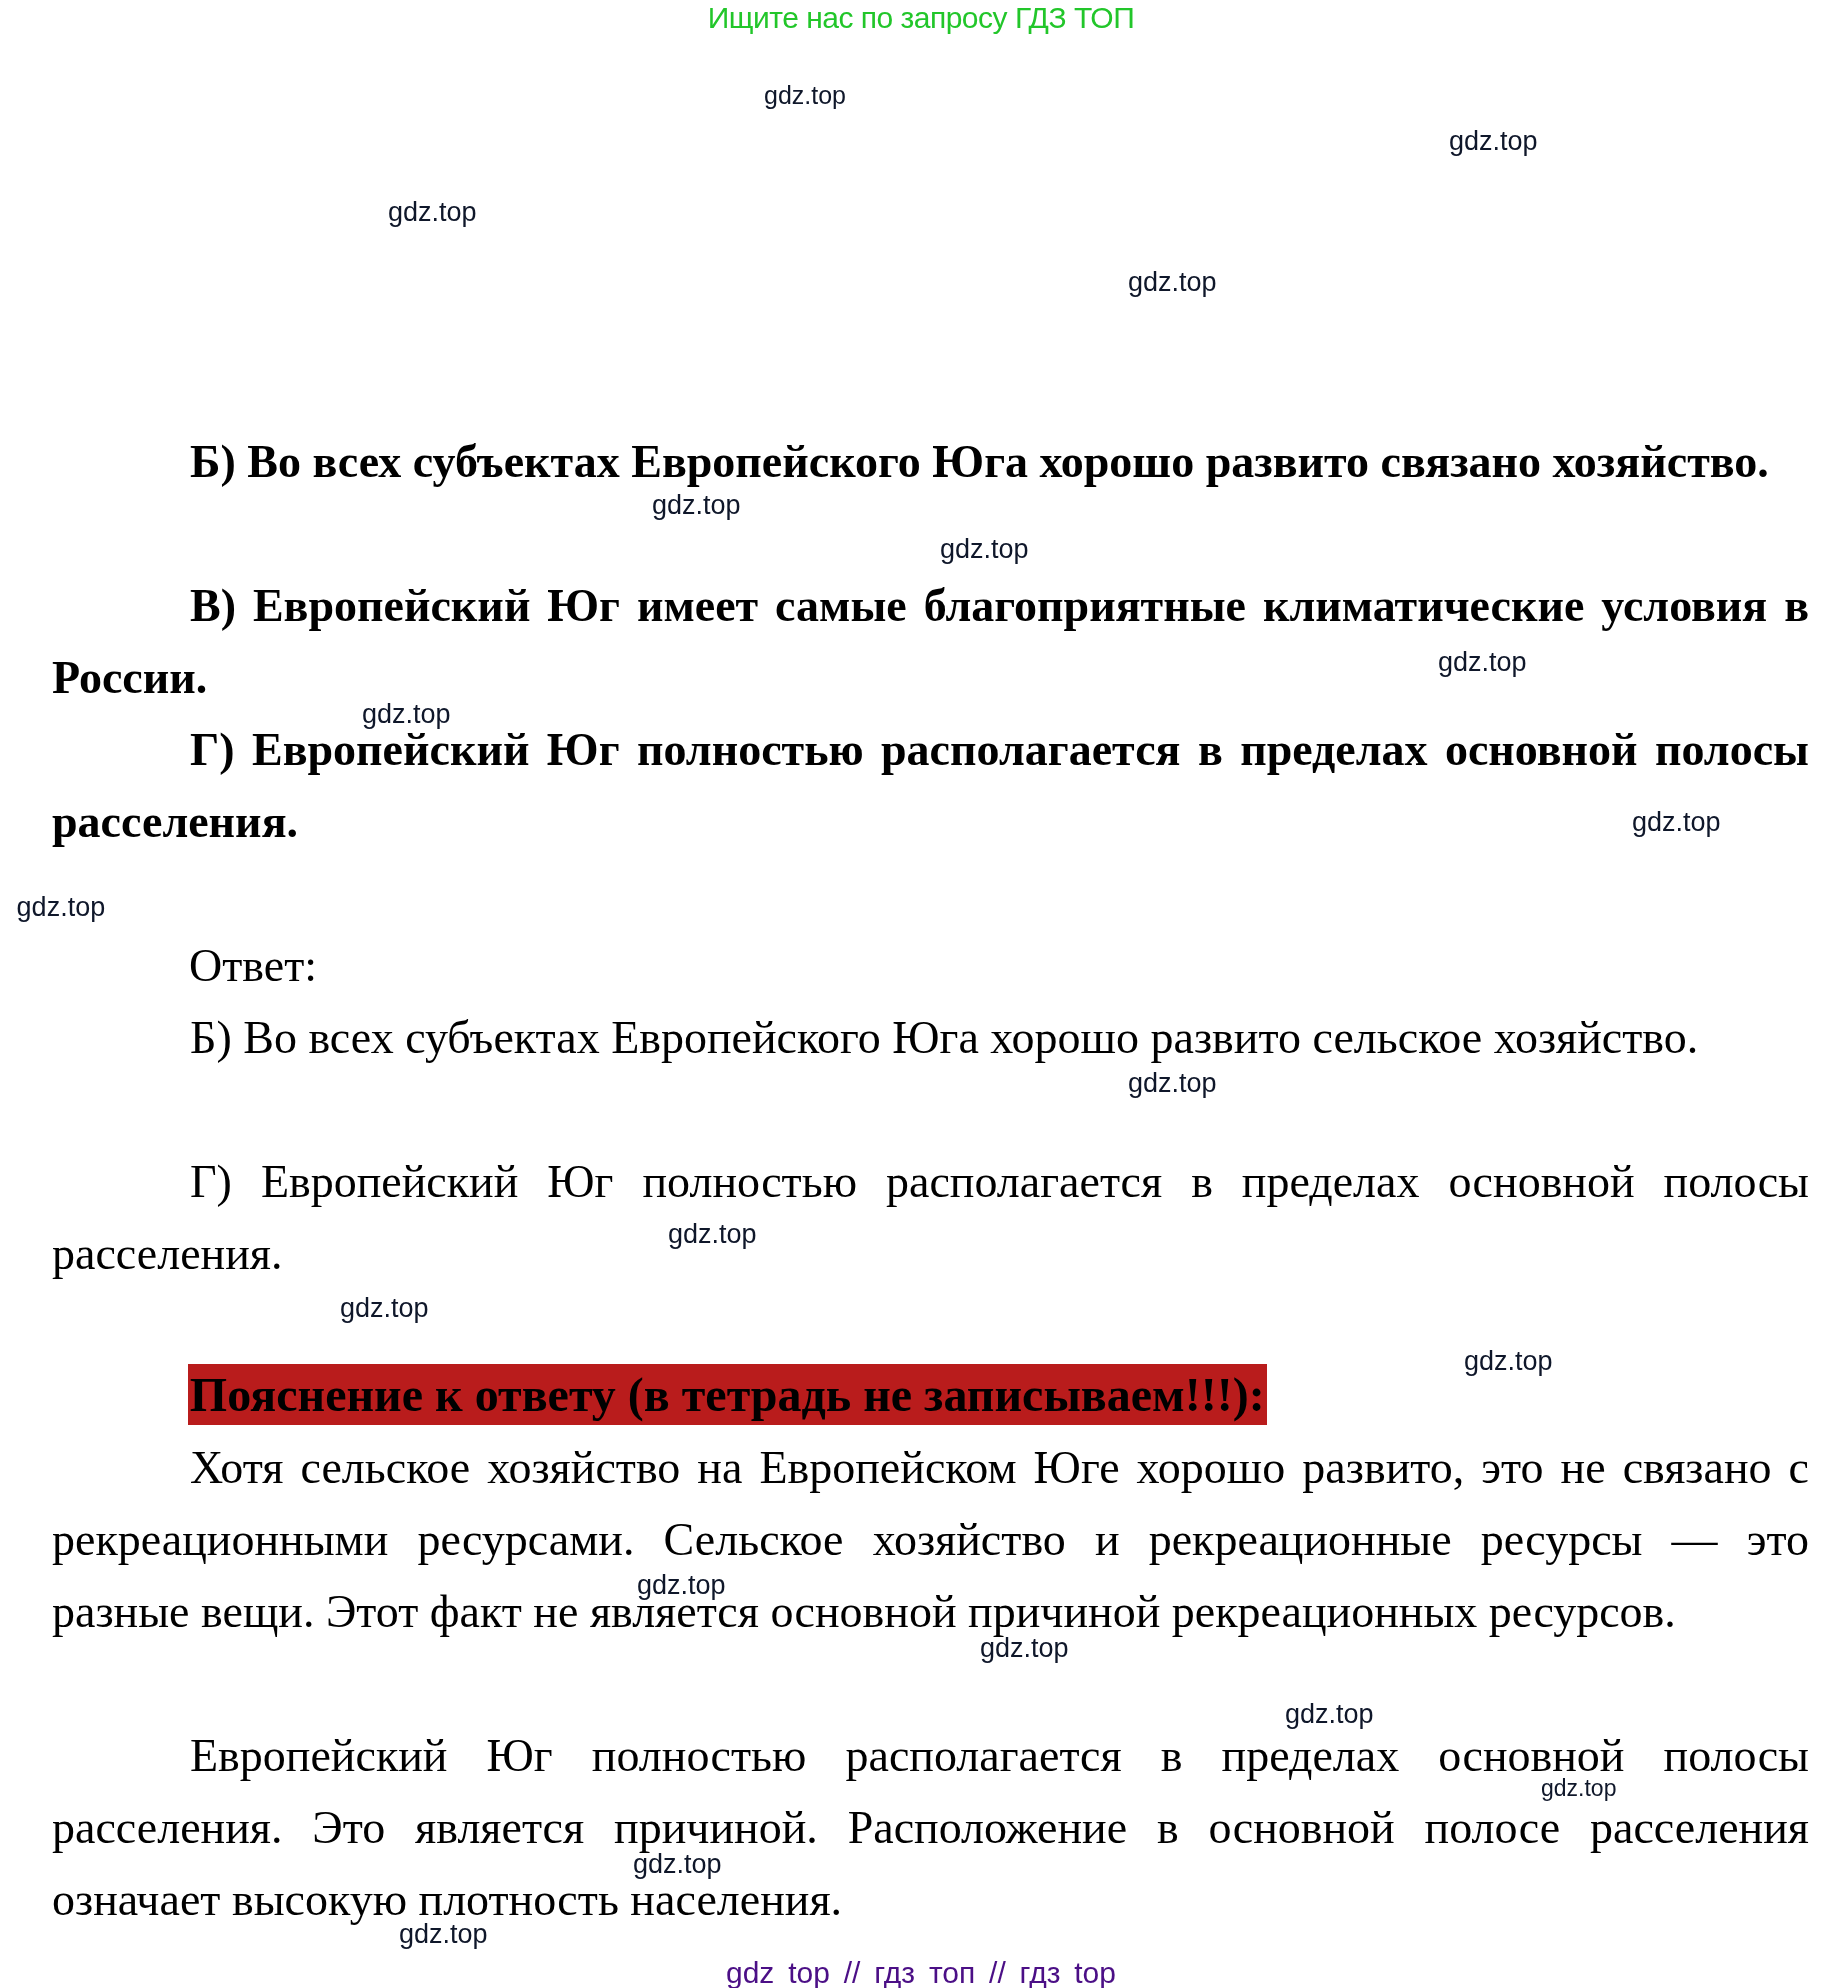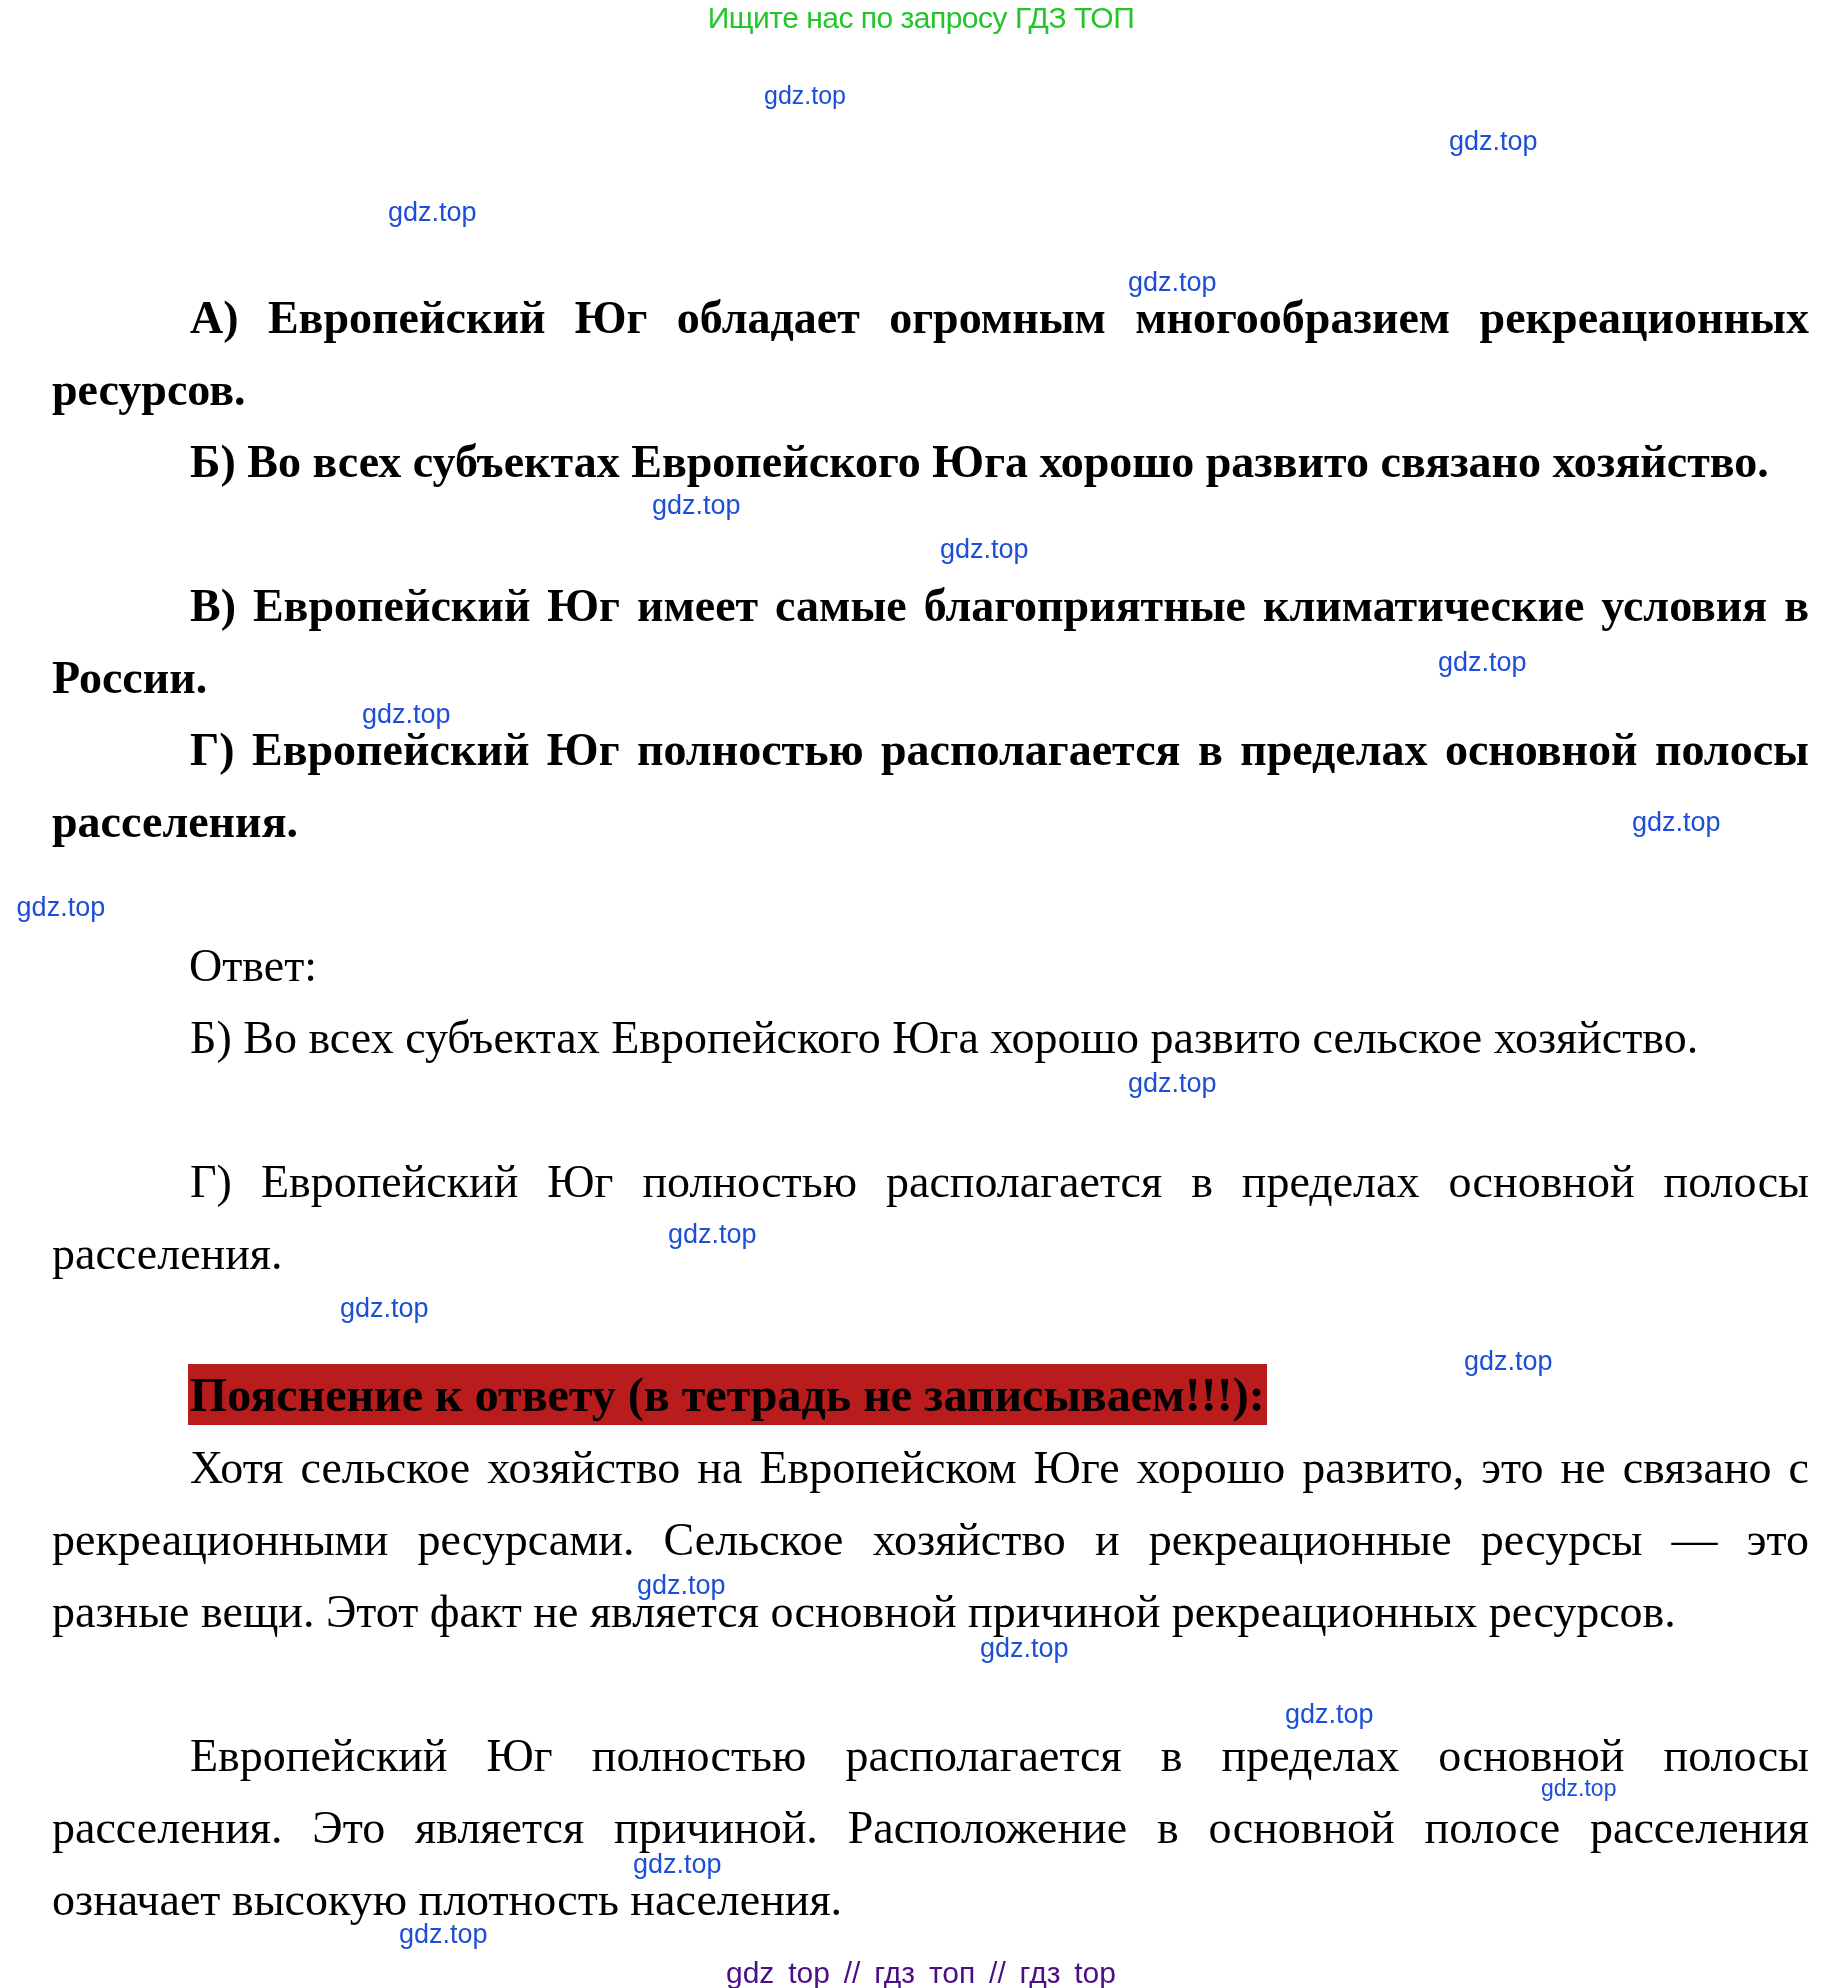--- a/index.html
+++ b/index.html
@@ -12,21 +12,21 @@
   }
   .para {
     position: absolute; left: 52px; width: 1757px;
     font-family: "Liberation Serif", serif; color: #000;
     font-size: 46px; line-height: 72px; text-align: justify;
     text-align-last: left; text-indent: 138px;
   }
   .para.bold { font-weight: bold; }
   .wm {
     position: absolute; font-family: "Liberation Sans", sans-serif;
-    font-size: 27px; color: #1d4ed8; line-height: 29.5px; white-space: nowrap;
+    font-size: 27px; color: #0f172a; line-height: 29.5px; white-space: nowrap;
   }
   .hl-wrap { position: absolute; left: 188px; top: 1364px; }
   .hl {
     background: #b91c1c; font-family: "Liberation Serif", serif; font-weight: bold;
     font-size: 48px; line-height: 61px; color: #000; padding: 0 1.8px; white-space: nowrap;
     display: inline-block;
   }
   .footer {
     position: absolute; left: 0; width: 1842px; top: 1955px; text-align: center;
     font-family: "Liberation Sans", sans-serif; font-size: 30px; color: #4b0f86;
@@ -38,24 +38,20 @@
   }
 </style>
 </head>
 <body>
 
 <div class="page">
 
   <div class="top-banner">Ищите нас по запросу ГДЗ ТОП</div>
 
 
-  <div class="para bold" style="top:282px;">
-    <span>А)</span>
-    <span>Европейский Юг обладает огромным многообразием рекреационных ресурсов.</span>
-  </div>
   <div class="para bold" style="top:426px;">
     <span>Б)</span>
     <span>Во всех субъектах Европейского Юга хорошо развито связано хозяйство.</span>
   </div>
   <div class="para bold" style="top:570px;">
     <span>В)</span>
     <span>Европейский Юг имеет самые благоприятные климатические условия в России.</span>
   </div>
   <div class="para bold" style="top:714px;">
     <span>Г)</span>

